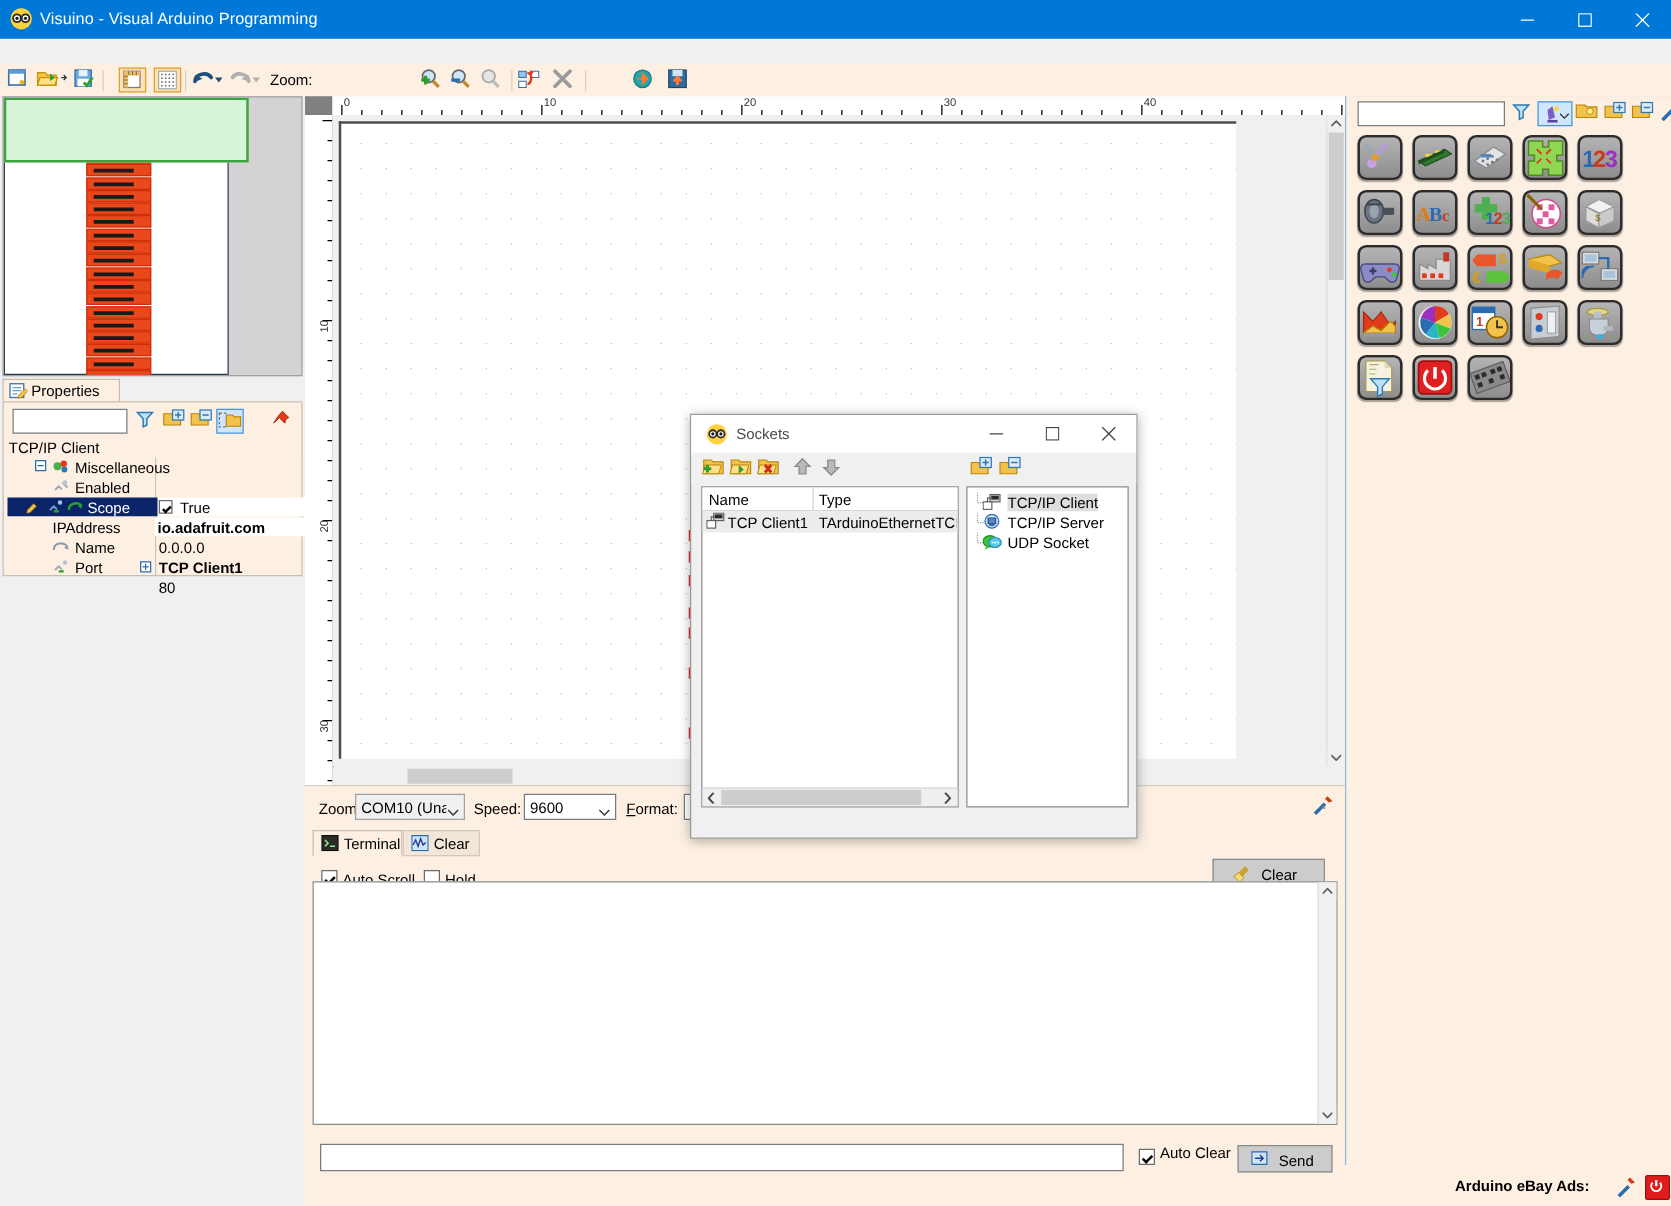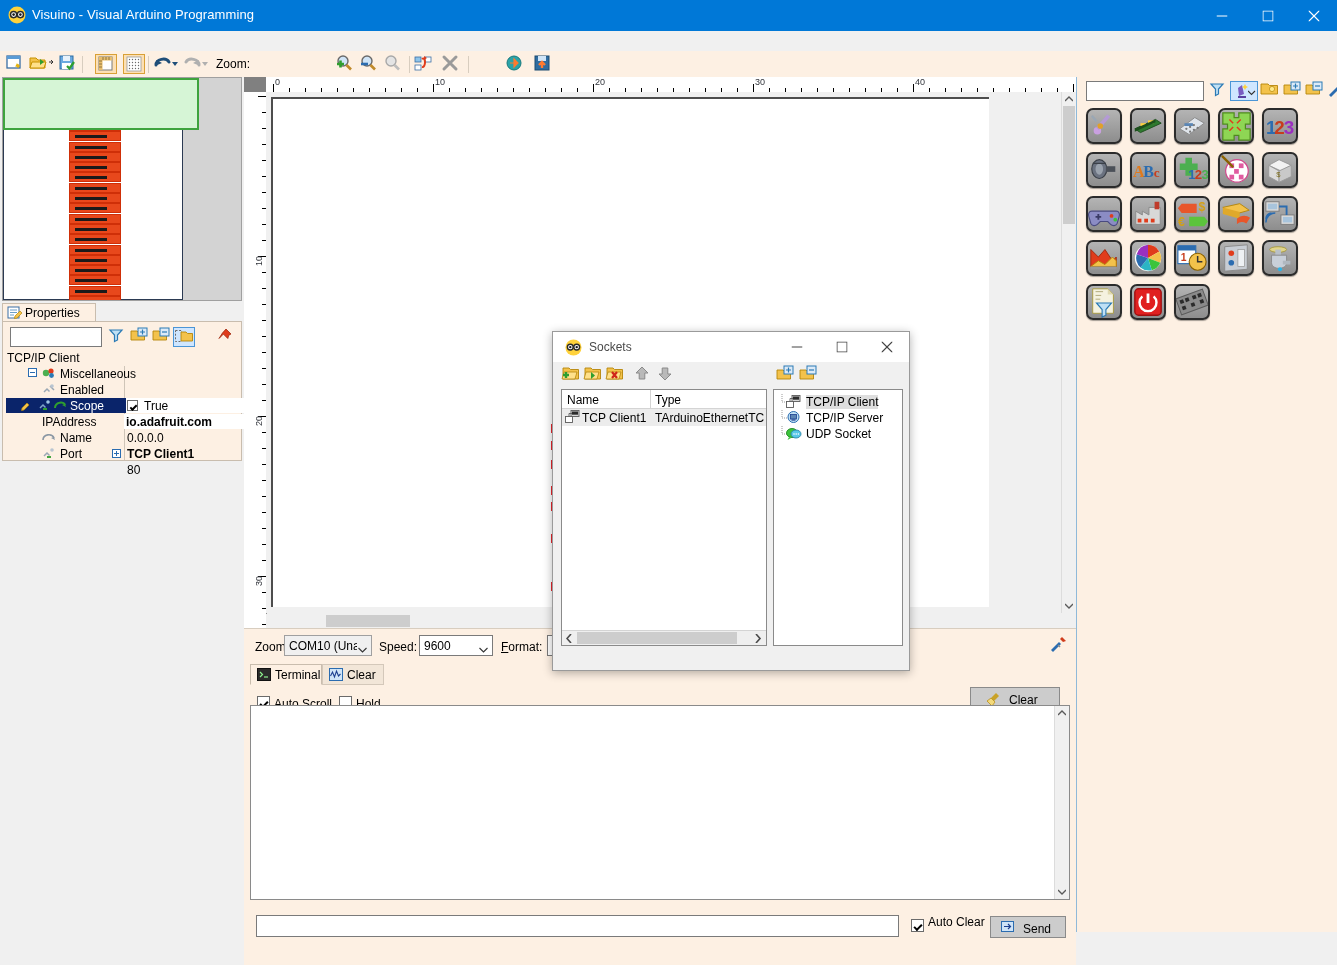--- a/index.html
+++ b/index.html
@@ -1059,20 +1059,35 @@
                 <rect x="5" y="18" width="4" height="4"></rect>
                 <rect x="15" y="18" width="4" height="4"></rect>
                 <rect x="25" y="18" width="4" height="4"></rect>
               </g>
             </g>
           </svg>
         </div>
       </div>
   </div>
 
+  <div class="adsbar">
+    <div class="adslbl">Arduino eBay Ads:</div>
+    <div style="position:absolute;left:216px;top:9px;width:18px;height:17px">
+      <svg width="18" height="17" viewBox="0 0 18 17">
+        <path d="M2 15l8-8 2 2-8 8z" fill="#2b6cb0"></path>
+        <path d="M12 1l4 4-3 1-3-3z" fill="#d03c1c"></path>
+      </svg>
+    </div>
+    <div style="position:absolute;left:240px;top:8px;width:18px;height:18px;background:#e01b1b;border:1px solid #a01010;border-radius:2px;">
+      <svg width="14" height="14" viewBox="0 0 14 14" style="position:absolute;left:1px;top:1px">
+        <path d="M7 2v5" stroke="#fff" stroke-width="1.8" fill="none"></path>
+        <path d="M4 4.2 A4 4 0 1 0 10 4.2" stroke="#fff" stroke-width="1.6" fill="none"></path>
+      </svg>
+    </div>
+  </div>
 
   <div class="dlg">
     <div class="dtitle">
       <div class="dti">
         <svg width="17" height="17" viewBox="0 0 18 18">
           <circle cx="9" cy="9" r="8.5" fill="#ffd23b"></circle>
           <circle cx="5.6" cy="8.6" r="3.1" fill="#fff" stroke="#2a2a2a" stroke-width="1.5"></circle>
           <circle cx="12.4" cy="8.6" r="3.1" fill="#fff" stroke="#2a2a2a" stroke-width="1.5"></circle>
           <line x1="8.7" y1="8.4" x2="9.3" y2="8.4" stroke="#2a2a2a" stroke-width="1.4"></line>
           <circle cx="5.6" cy="8.6" r="1.3" fill="#1a1a1a"></circle>

